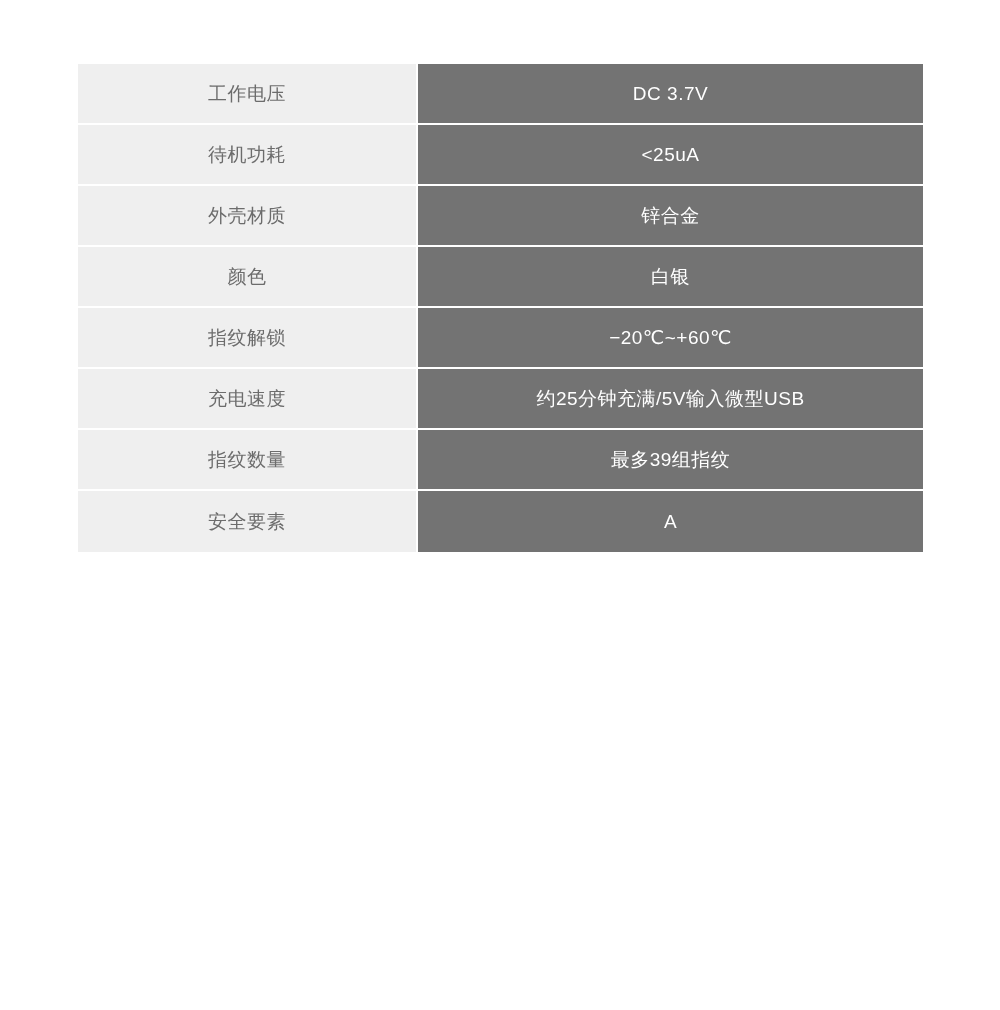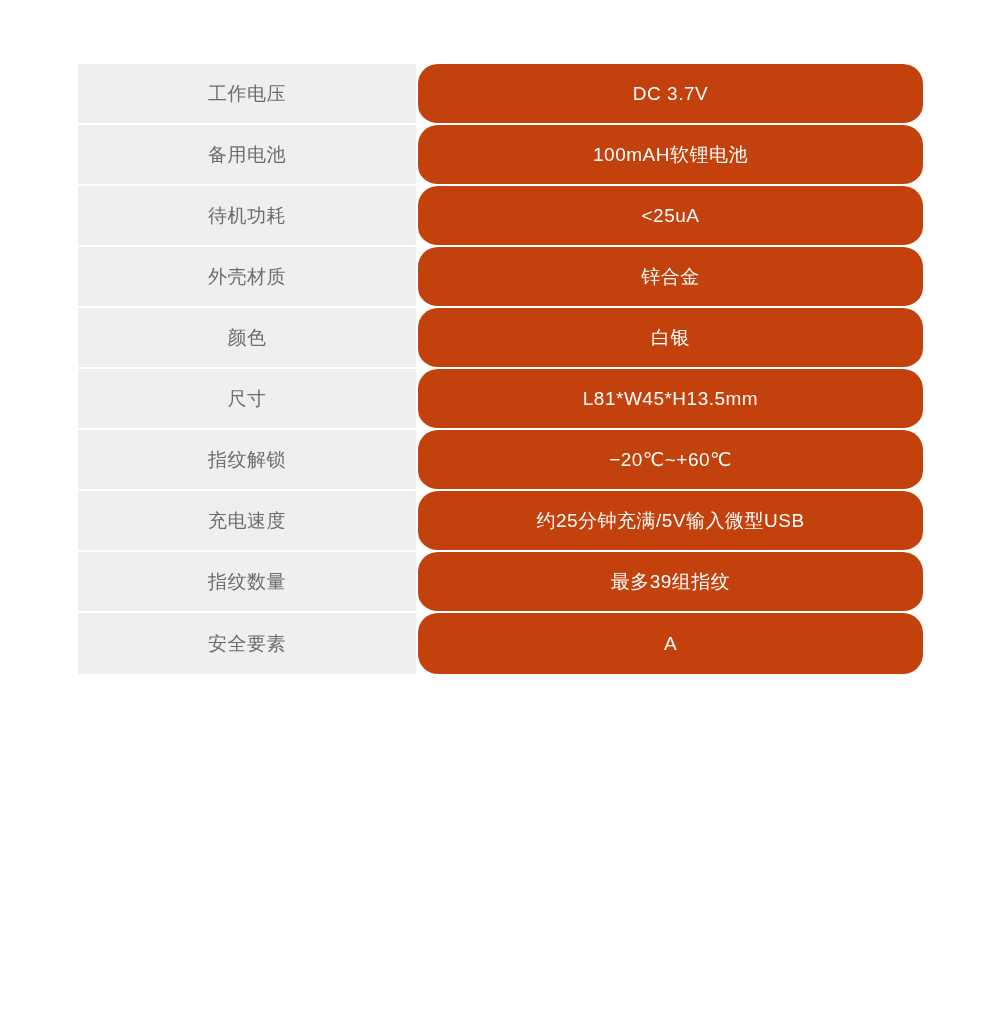--- a/index.html
+++ b/index.html
@@ -46,60 +46,51 @@
   .cell-label {
     width: 340px;
     background: #efefef;
     color: #6c6c6c;
     border-bottom: 2px solid #ffffff;
     border-right: 2px solid #ffffff;
   }
 
   .cell-value {
     width: 505px;
-    background: #c2410c;
+    background: #737373;
     color: #ffffff;
     border-bottom: 2px solid #ffffff;
-    border-radius: 20px;
   }
 
   .spec-table tr:last-child .cell-label,
   .spec-table tr:last-child .cell-value {
     border-bottom: none;
   }
 </style>
 </head>
 <body>
 
 <div class="page">
   <table class="spec-table">
     <tbody>
       <tr>
         <td class="cell-label">工作电压</td>
         <td class="cell-value">DC 3.7V</td>
       </tr>
       <tr>
-        <td class="cell-label">备用电池</td>
-        <td class="cell-value">100mAH软锂电池</td>
-      </tr>
-      <tr>
         <td class="cell-label">待机功耗</td>
         <td class="cell-value">&lt;25uA</td>
       </tr>
       <tr>
         <td class="cell-label">外壳材质</td>
         <td class="cell-value">锌合金</td>
       </tr>
       <tr>
         <td class="cell-label">颜色</td>
         <td class="cell-value">白银</td>
-      </tr>
-      <tr>
-        <td class="cell-label">尺寸</td>
-        <td class="cell-value">L81*W45*H13.5mm</td>
       </tr>
       <tr>
         <td class="cell-label">指纹解锁</td>
         <td class="cell-value">−20℃~+60℃</td>
       </tr>
       <tr>
         <td class="cell-label">充电速度</td>
         <td class="cell-value">约25分钟充满/5V输入微型USB</td>
       </tr>
       <tr>

